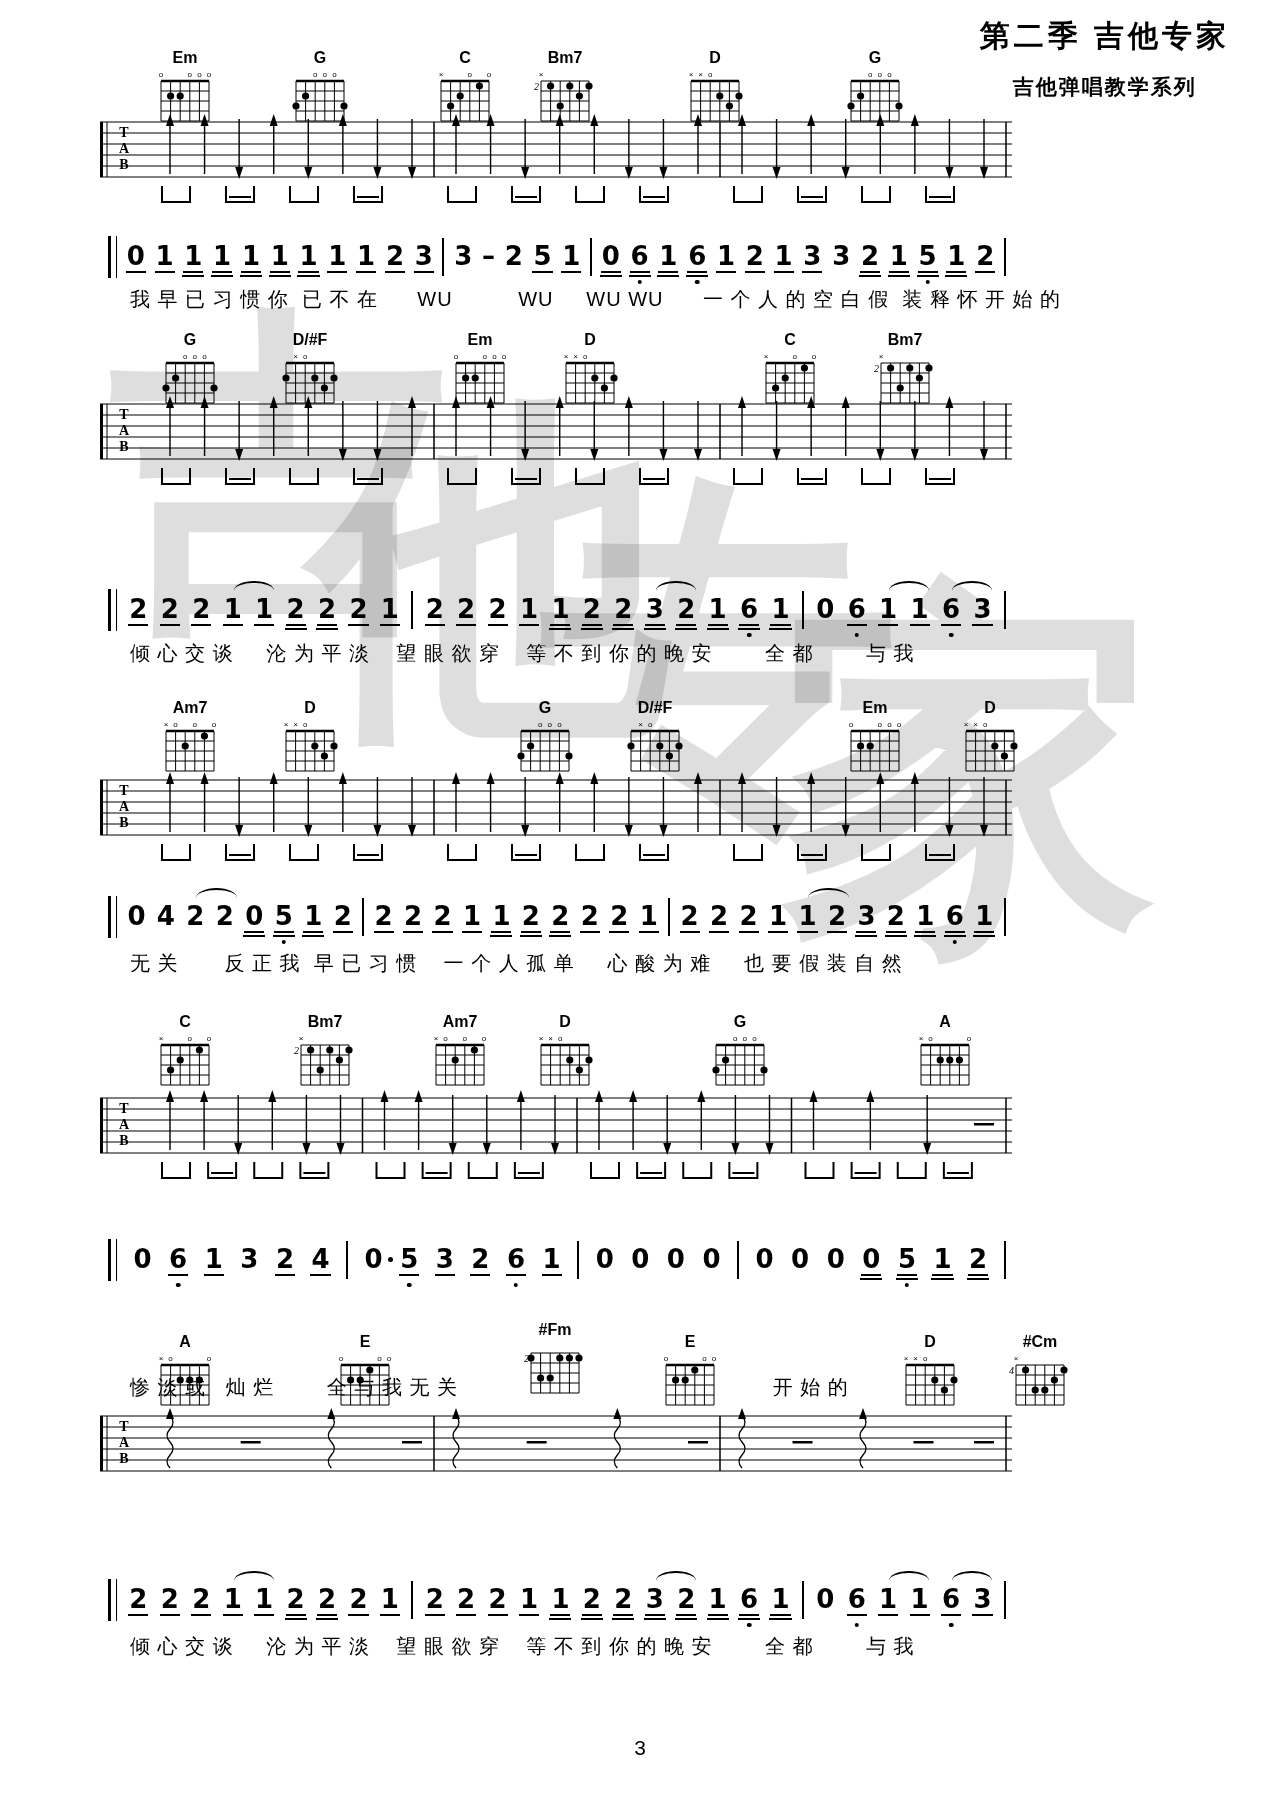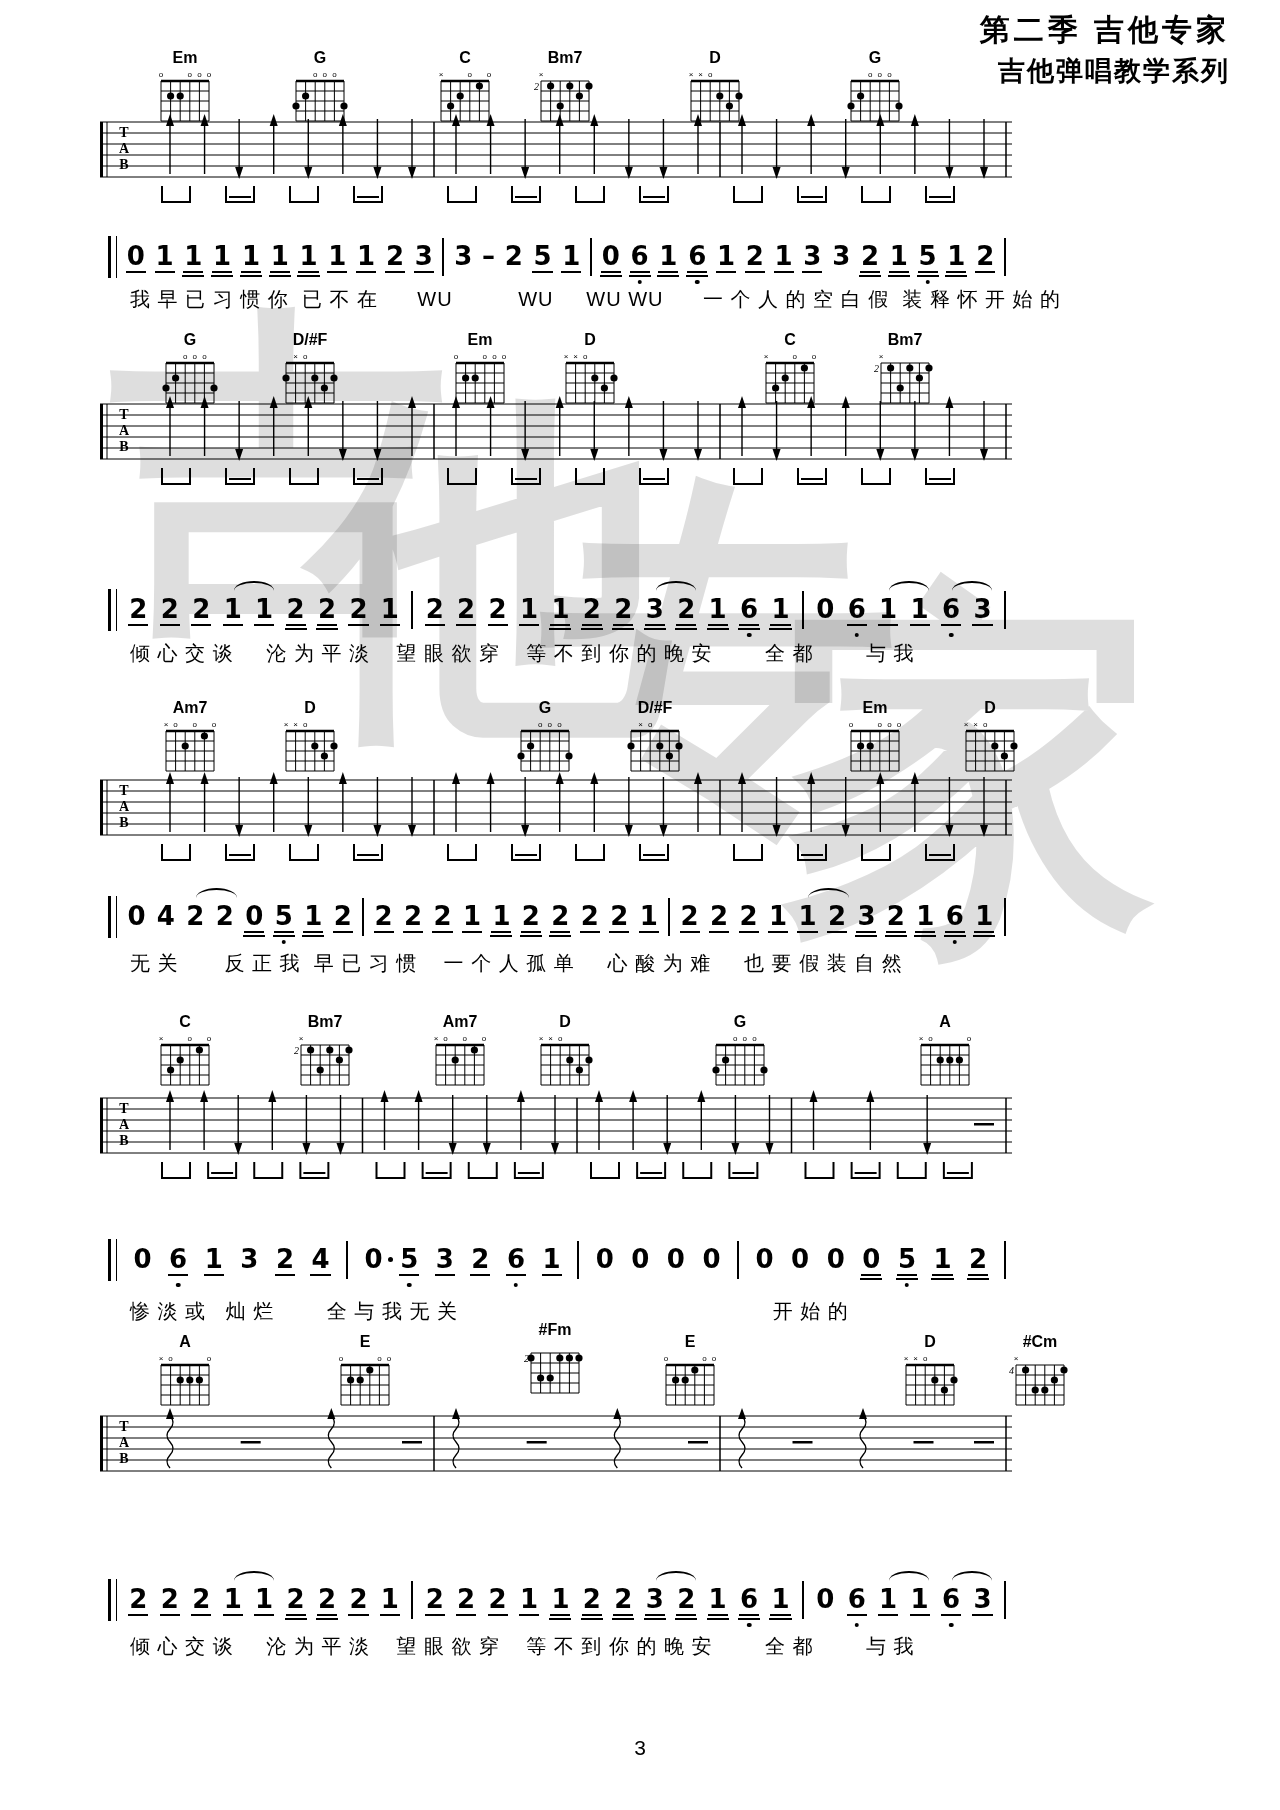--- a/index.html
+++ b/index.html
@@ -1,21 +1,21 @@
 <!DOCTYPE html>
 <html><head>
 <meta charset="utf-8">
 <style>
   html,body{margin:0;padding:0;background:#888;}
   .page{position:relative;width:1280px;height:1810px;background:#ffffff;margin:0 auto;
         font-family:"Liberation Sans",sans-serif;color:#000;overflow:hidden;}
   
-  .hdr{position:absolute;top:10px;right:50px;text-align:right;z-index:3;}
+  .hdr{position:absolute;top:16px;right:50px;text-align:center;z-index:3;}
   .hdr .h1{font-size:30px;font-weight:bold;letter-spacing:4px;}
-  .hdr .h2{font-size:27px;font-weight:bold;letter-spacing:2px;margin-top:2px;}
+  .hdr .h2{font-size:21px;font-weight:bold;letter-spacing:2px;margin-top:16px;}
   
   .wm{position:absolute;left:0;top:0;width:100%;height:100%;z-index:1;pointer-events:none;}
   .wm span.cn{position:absolute;font-family:"DejaVu Serif",serif;color:rgba(0,0,0,0.13);font-weight:bold;}
   .wm .en{position:absolute;left:330px;top:780px;font-family:"DejaVu Serif",serif;
           font-size:92px;color:rgba(0,0,0,0.12);letter-spacing:10px;}
   
   #systems{position:absolute;left:0;top:0;width:100%;height:100%;z-index:2;}
   .chord{position:absolute;width:80px;text-align:center;}
   .chord .cname{font-size:16px;font-weight:bold;font-family:"Liberation Sans",sans-serif;line-height:1;margin-bottom:1px;}
   .staff{position:absolute;}
@@ -982,21 +982,21 @@
           <span class="bar"></span>
           <span class="tok">0</span>
           <span class="tok">0</span>
           <span class="tok">0</span>
           <span class="tok u">0<i class="l2"></i></span>
           <span class="tok u">5<i class="l2"></i><i class="ld"></i></span>
           <span class="tok u">1<i class="l2"></i></span>
           <span class="tok u">2<i class="l2"></i></span>
           <span class="bar"></span>
         </div>
-        <div class="lyrics" style="left: 130px; top: 1298px;">惨 淡 或   灿 烂        全 与 我 无 关                                                开 始 的</div>
+        <div class="lyrics" style="left: 130px; top: 1374px;">惨 淡 或   灿 烂        全 与 我 无 关                                                开 始 的</div>
       </div>
       <div>
         <div class="chord" style="left: 145px; top: 1334px;"><div class="cname">A</div><svg width="66" height="62">
             <line x1="9" y1="14" x2="9" y2="54" stroke="#000" stroke-width="1"></line>
             <line x1="18.6" y1="14" x2="18.6" y2="54" stroke="#000" stroke-width="1"></line>
             <line x1="28.2" y1="14" x2="28.2" y2="54" stroke="#000" stroke-width="1"></line>
             <line x1="37.8" y1="14" x2="37.8" y2="54" stroke="#000" stroke-width="1"></line>
             <line x1="47.4" y1="14" x2="47.4" y2="54" stroke="#000" stroke-width="1"></line>
             <line x1="57" y1="14" x2="57" y2="54" stroke="#000" stroke-width="1"></line>
             <line x1="9" y1="14" x2="57" y2="14" stroke="#000" stroke-width="2.5"></line>

